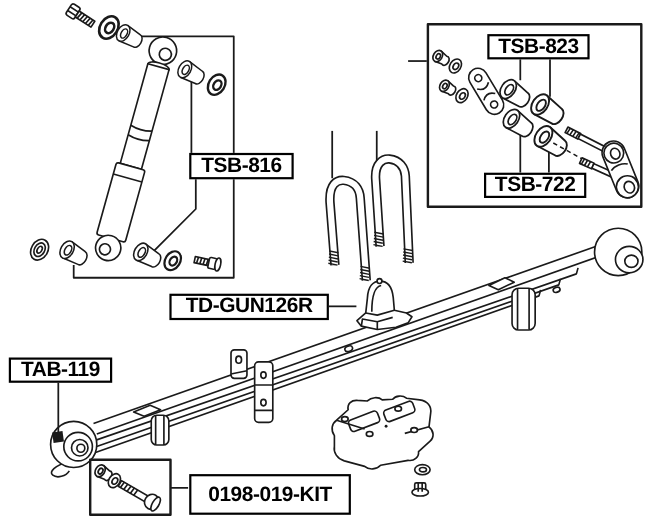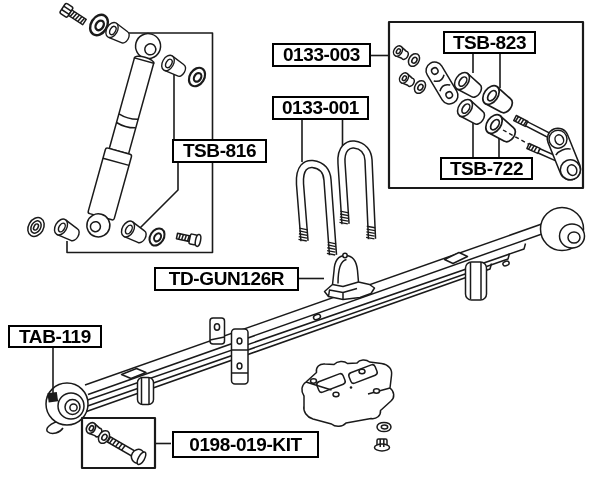--- a/index.html
+++ b/index.html
@@ -227,27 +227,25 @@
     <path d="M 3 -3.2 L 2.2 3.2 M 6.5 -3.2 L 5.7 3.2 M 10 -3.2 L 9.2 3.2 M 13.5 -3.2 L 12.7 3.2 M 17 -3.2 L 16.2 3.2"></path>
     <ellipse cx="33.5" cy="0" rx="6.5" ry="7" fill="#fff"></ellipse>
     <ellipse cx="37.5" cy="0" rx="3" ry="7" fill="#fff"></ellipse>
   </g>
 
 </g>
 </svg>
 
 <div class="plabel" style="left:172px;top:139px;width:95px;height:24px;">TSB-816</div>
 
-<div class="plabel" style="left:272px;top:43px;width:99px;height:24px;">0133-003</div>
 
 <div class="plabel" style="left:443px;top:31px;width:93px;height:23px;text-align:center;">TSB-823</div>
 
 <div class="plabel" style="left:440px;top:157px;width:93px;height:23px;">TSB-722</div>
 
-<div class="plabel" style="left:272px;top:96px;width:97px;height:24px;">0133-001</div>
 
 <div class="plabel" style="left:154px;top:267px;width:145px;height:24px;">TD-GUN126R</div>
 
 <div class="plabel" style="left:8px;top:325px;width:94px;height:23px;">TAB-119</div>
 
-<div class="plabel" style="left:172px;top:431px;width:147px;height:27px;">0198-019-KIT</div>
+<div class="plabel" style="left:172px;top:431px;width:147px;height:37px;">0198-019-KIT</div>
 
 </div>
 
 </body></html>

